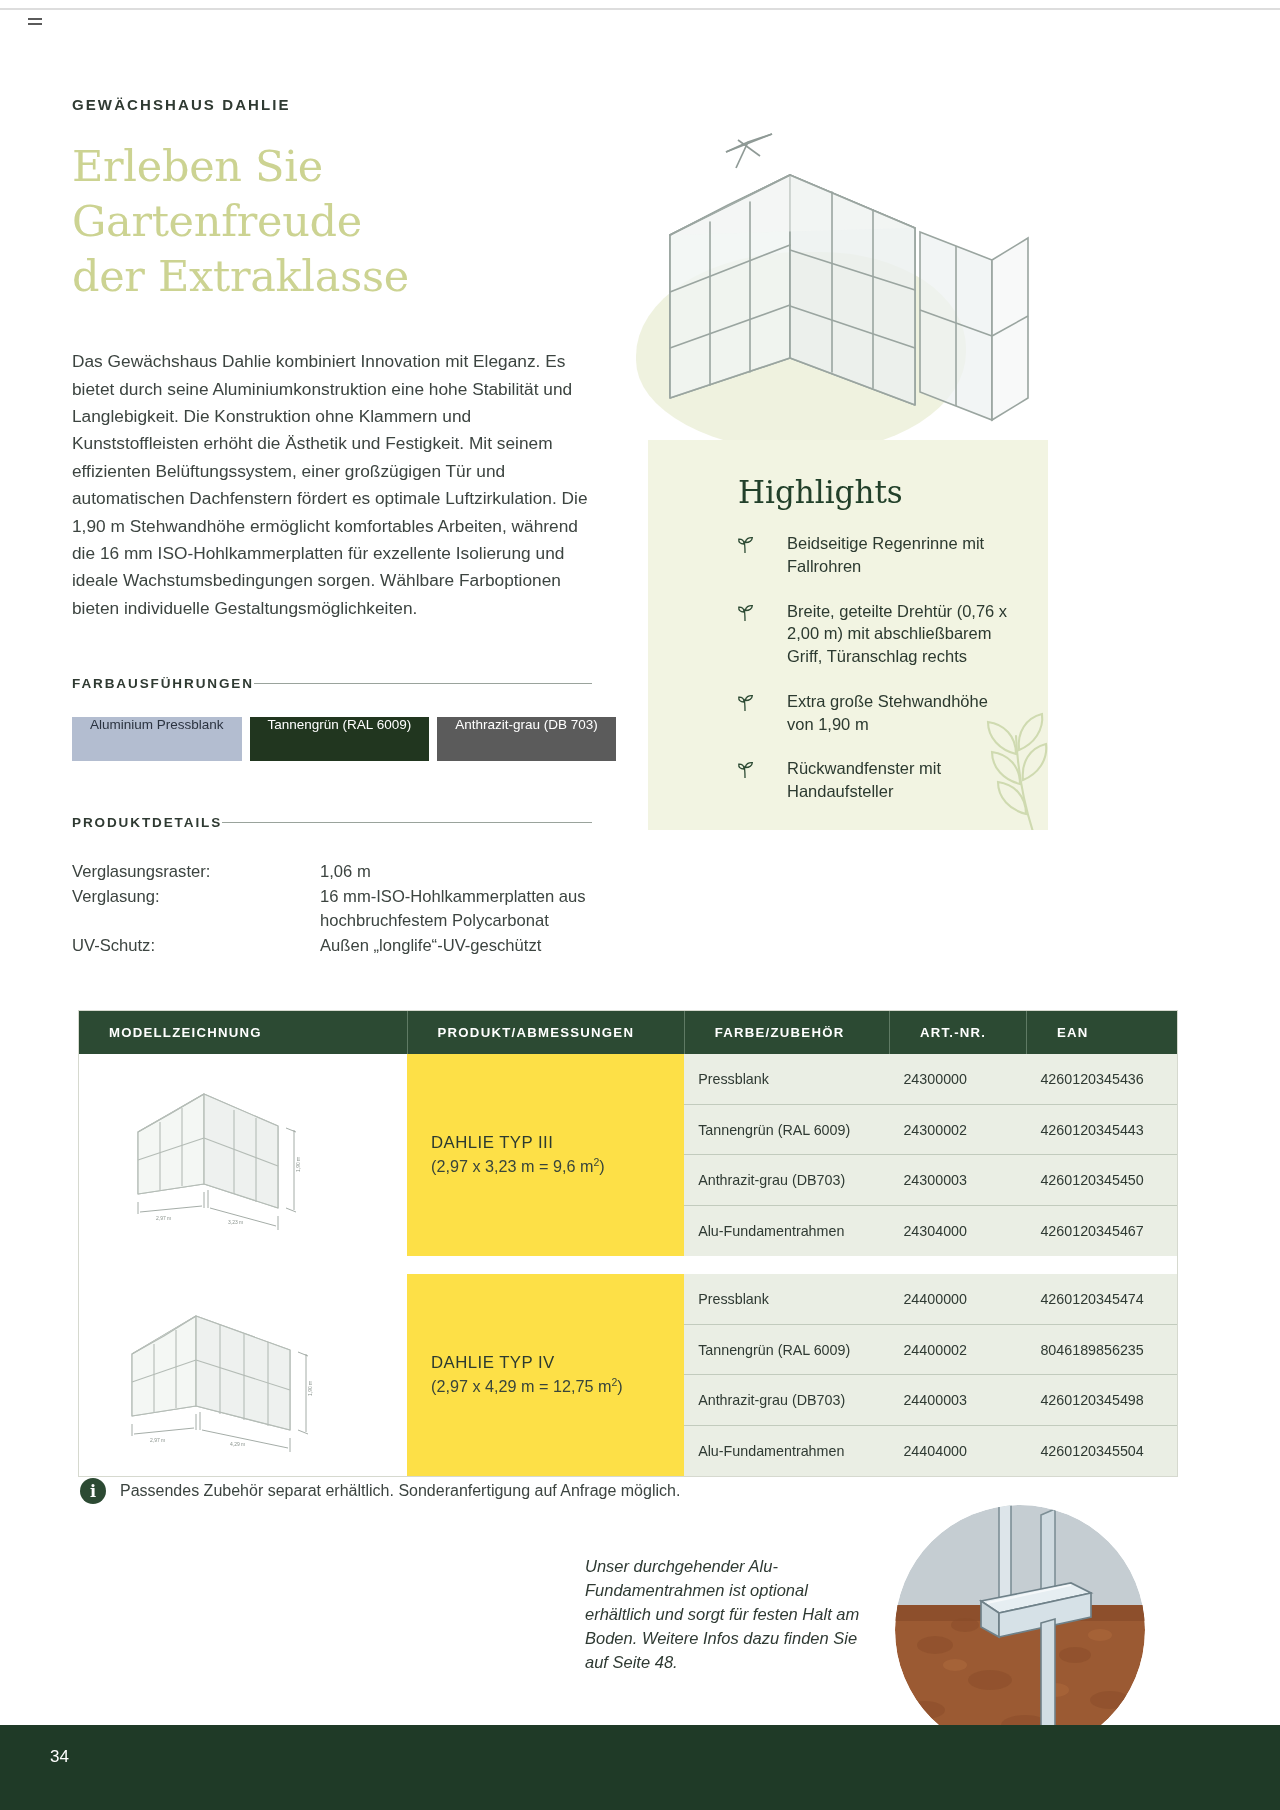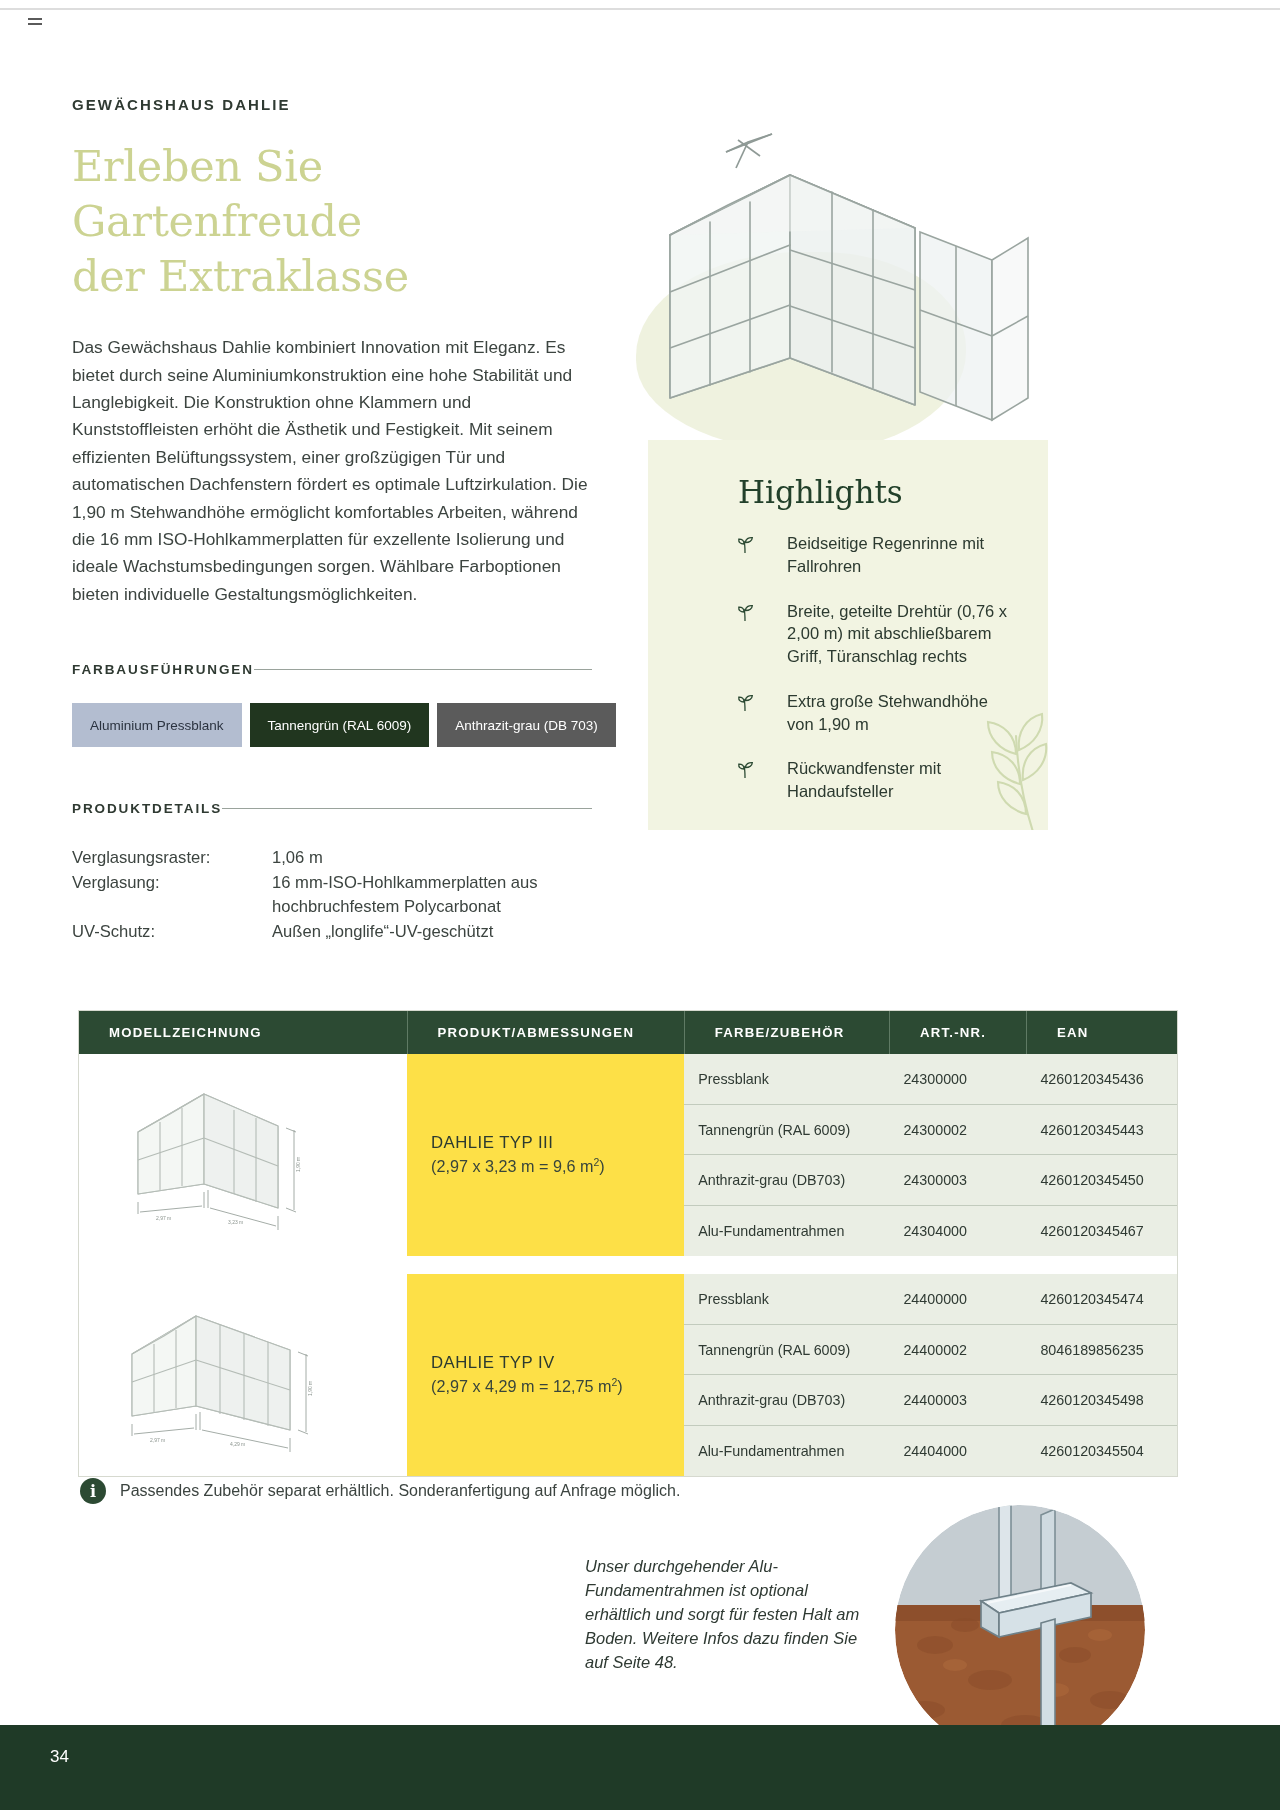--- a/index.html
+++ b/index.html
@@ -58,21 +58,21 @@
     margin-bottom: 26px;
   }
 
   .headline {
     font-family: "DejaVu Serif", serif;
     font-size: 43px;
     line-height: 1.28;
     font-weight: 400;
     color: #ccd392;
     letter-spacing: -0.3px;
-    margin-bottom: 30px;
+    margin-bottom: 44px;
   }
 
   .bodytext {
     font-size: 17.3px;
     line-height: 1.585;
     color: #3c4440;
     letter-spacing: 0.01px;
   }
 
   
@@ -98,35 +98,34 @@
 
   
   .swatches {
     display: flex;
     gap: 8px;
     margin-top: 26px;
   }
   .swatch {
     height: 44px;
     display: flex;
-    align-items: center;
     justify-content: center;
     padding: 0 18px;
     font-size: 13.5px;
     white-space: nowrap;
   }
 
   
   .details {
     margin-top: 30px;
     font-size: 16.6px;
     line-height: 1.48;
     color: #3c4440;
   }
-  .det-row { display: flex; }
+  .det-row { display: flex; gap: 48px; }
   .det-key { width: 200px; flex: none; }
   .det-val { flex: 1; }
 
   
   .hero {
     position: absolute;
     left: 620px;
     top: 120px;
     width: 470px;
     height: 330px;

